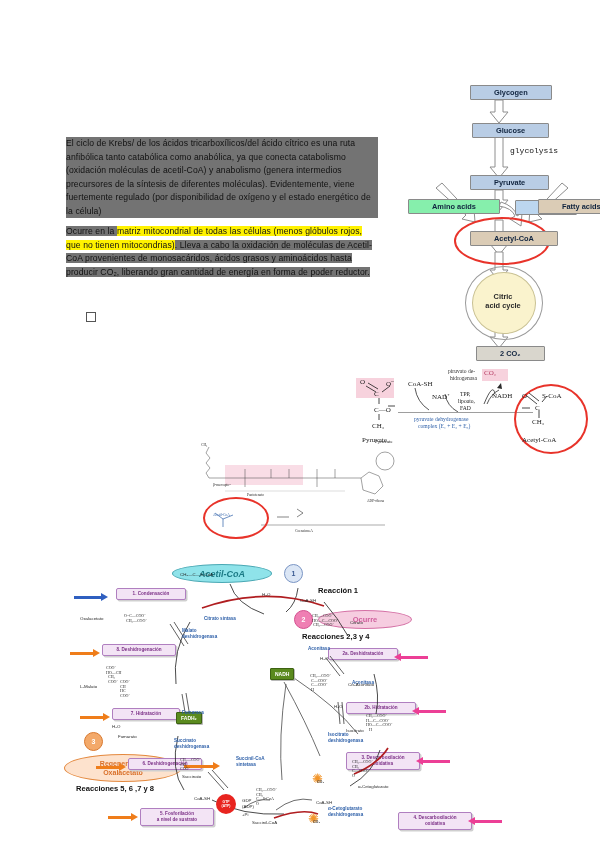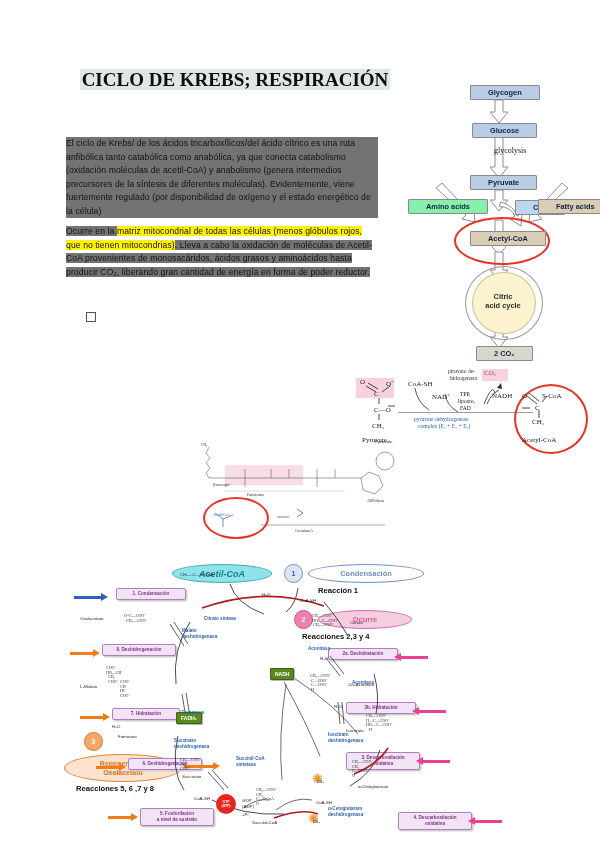--- a/index.html
+++ b/index.html
@@ -24,21 +24,21 @@
 
   
   .cbox{position:absolute;left:86px;top:312px;width:8px;height:8px;
         border:1px solid #555;background:#fff;}
   .stencil{font-family:"DejaVu Sans Mono",monospace;font-weight:bold;
            font-size:7.6px;letter-spacing:-.4px;}
 
   
   .flow{position:absolute;left:408px;top:80px;width:188px;height:285px;}
   .fbox{position:absolute;font-size:7.4px;font-weight:bold;text-align:center;
-        border:1px solid #8a8a8a;border-radius:1px;padding:2px 17px;
+        border:1px solid #8a8a8a;border-radius:1px;padding:2px 23px;
         white-space:nowrap;color:#10243f;}
   .f-blue{background:#b9cde5;}
   .f-teal{background:#86efac;}
   .f-tan{background:#dbccb6;}
   .f-grey{background:#d9d6cd;}
   .f-lblue{background:#bcd6ef;}
   .glyc-label{position:absolute;font-family:"Liberation Serif",serif;font-size:8px;}
   .circle-cycle{position:absolute;border-radius:50%;background:#faf3cd;
                 border:1px solid #c9c193;}
   .cyc-text{position:absolute;text-align:center;font-size:7.4px;font-weight:bold;
@@ -107,21 +107,21 @@
 
   
   .svgl{position:absolute;left:0;top:0;overflow:visible;}
 </style>
 </head>
 <body>
 
 <div class="page">
 
   <div class="title">
-    <span>CICLO DE KREBS; RESPIRACIÓN</span><br>
+    <br>
   </div>
 
   <div class="para hl-grey" style="left:66px;top:137px;width:312px;">El ciclo de Krebs/ de los ácidos tricarboxílicos/del ácido cítrico es una ruta anfibólica tanto catabólica como anabólica, ya que conecta catabolismo (oxidación moléculas de acetil-CoA) y anabolismo (genera intermedios precursores de la síntesis de diferentes moléculas). Evidentemente, viene fuertemente regulado (por disponibilidad de oxígeno y el estado energético de la célula)</div>
 
   <div class="para" style="left:66px;top:225px;width:312px;"><span class="hl-grey">Ocurre en la </span><span class="hl-yellow">matriz mitocondrial de todas las células (menos glóbulos rojos, que no tienen mitocondrias)</span><span class="hl-grey">. Lleva a cabo la oxidación de moléculas de Acetil-CoA provenientes de monosacáridos, ácidos grasos y aminoácidos hasta producir CO₂, liberando gran cantidad de energía en forma de poder reductor.</span></div>
 
   <div class="cbox"></div>
 
 
 
@@ -136,21 +136,21 @@
         <path d="M87 140 h8 v24 h5 l-9 11 l-9 -11 h5 z"></path>
         <path d="M93 122 q13 4 16 14 l5 -3 l-1 13 l-11 -7 l5 -3 q-3 -8 -16 -10 z"></path>
         <path d="M28 108 l6 -5 l28 30 l4 -4 l1 13 l-13 -3 l4 -4 z"></path>
         <path d="M160 108 l-6 -5 l-28 30 l-4 -4 l-1 13 l13 -3 l-4 -4 z"></path>
         <path d="M87 172 h8 v18 h5 l-9 11 l-9 -11 h5 z"></path>
         <path d="M87 243 h8 v14 h5 l-9 11 l-9 -11 h5 z"></path>
       </g>
     </svg>
 
     <div class="fbox f-blue" style="left:64px;top:43px;">Glucose</div>
-    <div class="glyc-label" style="left:86px;top:66px;">glycolysis</div>
+    <div class="glyc-label" style="left:102px;top:66px;font-family:Liberation Mono, monospace;">glycolysis</div>
     <div class="fbox f-blue" style="left:62px;top:95px;">Pyruvate</div>
     <div class="fbox f-lblue" style="left:107px;top:120px;">CO₂</div>
     <div class="fbox f-teal" style="left:0px;top:119px;">Amino acids</div>
     <div class="fbox f-tan" style="left:130px;top:119px;">Fatty acids</div>
 
     <div class="red-ellipse" style="left:46px;top:137px;width:92px;height:44px;"></div>
     <div class="fbox f-tan" style="left:62px;top:151px;">Acetyl-CoA</div>
 
     <div class="ring" style="left:57px;top:186px;width:76px;height:72px;"></div>
     <div class="circle-cycle" style="left:64px;top:192px;width:62px;height:60px;"></div>
@@ -255,21 +255,20 @@
     <div class="tiny" style="left:182px;top:56px;">ADP-ribosa</div>
     <div class="tiny tiny-b" style="left:28px;top:70px;">Acetil-CoA</div>
     <div class="tiny" style="left:110px;top:86px;">Coenzima A</div>
   </div>
 
   <div class="krebs">
 
     <div class="oval ov-cyan" style="left:110px;top:2px;width:98px;height:17px;">Acetil-CoA</div>
 
     <div class="num-circle nc-blue" style="left:222px;top:2px;width:17px;height:17px;">1</div>
-    <div class="oval ov-blue" style="left:246px;top:2px;width:114px;height:17px;">Condensación</div>
     <div class="rx-label" style="left:256px;top:24px;">Reacción 1</div>
 
     <div class="num-circle nc-pink" style="left:232px;top:48px;width:17px;height:17px;">2</div>
     <div class="oval ov-pink" style="left:256px;top:48px;width:92px;height:17px;">Ocurre</div>
     <div class="rx-label" style="left:240px;top:70px;">Reacciones 2,3 y 4</div>
 
     <div class="num-circle nc-orange" style="left:22px;top:170px;width:17px;height:17px;">3</div>
     <div class="oval ov-orange" style="left:2px;top:192px;width:116px;height:26px;flex-direction:column;">
       <span>Regeneración</span>
       <span>Oxalacetato</span>

